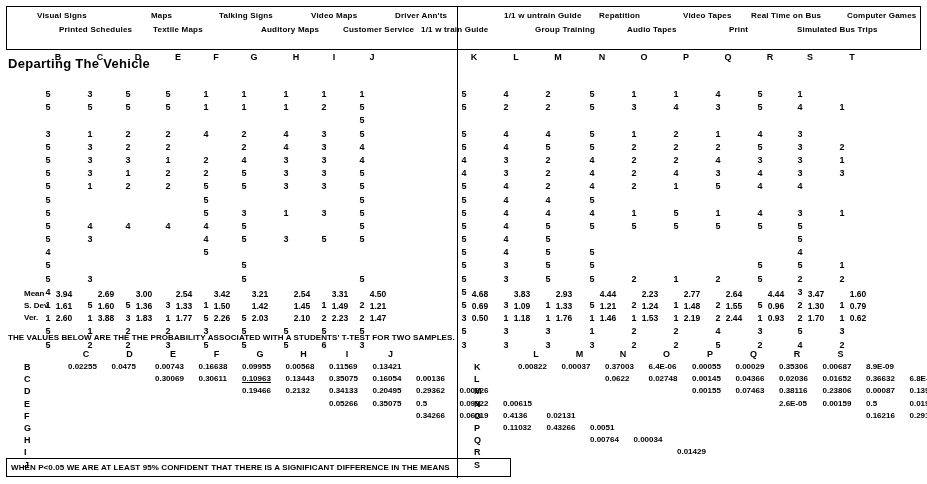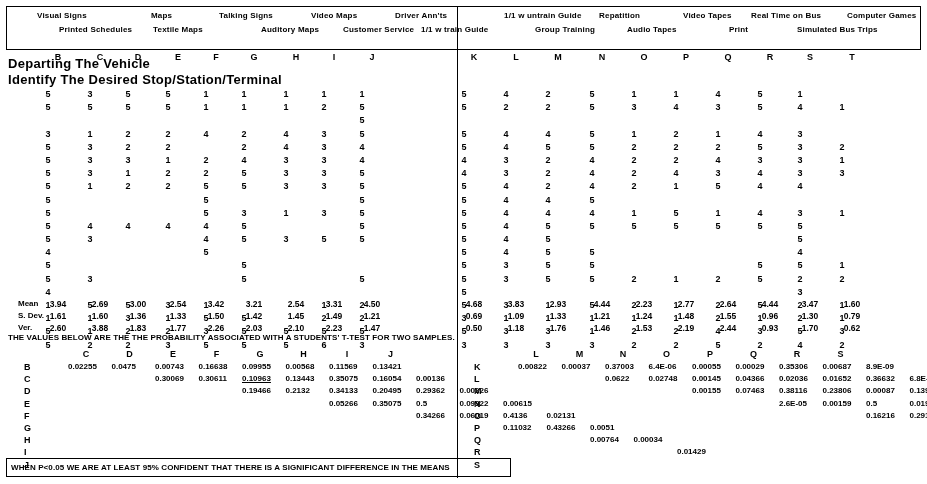--- a/index.html
+++ b/index.html
@@ -92,24 +92,23 @@
     position: absolute;
     width: 22px;
     text-align: center;
     font-size: 9px;
     font-weight: bold;
     line-height: 12px;
   }
   
   .statrow {
     position: absolute;
-    left: 10px;
+    left: 16px;
     width: 796px;
     height: 12px;
-    margin-top: 10px;
   }
   .statlabel {
     position: absolute;
     left: 8px;
     font-size: 8px;
     font-weight: bold;
   }
   .statcell {
     position: absolute;
     width: 30px;
@@ -186,21 +185,20 @@
       <div class="hdr-sub" style="left: 254px; top: 18px;">Auditory Maps</div>
       <div class="hdr-sub" style="left: 336px; top: 18px;">Customer Service</div>
       <div class="hdr-sub" style="left: 414px; top: 18px;">1/1 w train Guide</div>
       <div class="hdr-sub" style="left: 528px; top: 18px;">Group Training</div>
       <div class="hdr-sub" style="left: 620px; top: 18px;">Audio Tapes</div>
       <div class="hdr-sub" style="left: 722px; top: 18px;">Print</div>
       <div class="hdr-sub" style="left: 790px; top: 18px;">Simulated Bus Trips</div>
     </div>
 
   <div class="title1">Departing The Vehicle</div>
-  <div class="title2">Identify  The  Desired   Stop/Station/Terminal</div>
 
   <div class="vdivider"></div>
 
   <div class="grid" id="data-grid">
       <div class="datarow">
         <div class="cell" style="left: 37px;">5</div>
         <div class="cell" style="left: 79px;">3</div>
         <div class="cell" style="left: 117px;">5</div>
         <div class="cell" style="left: 157px;">5</div>
         <div class="cell" style="left: 195px;">1</div>

